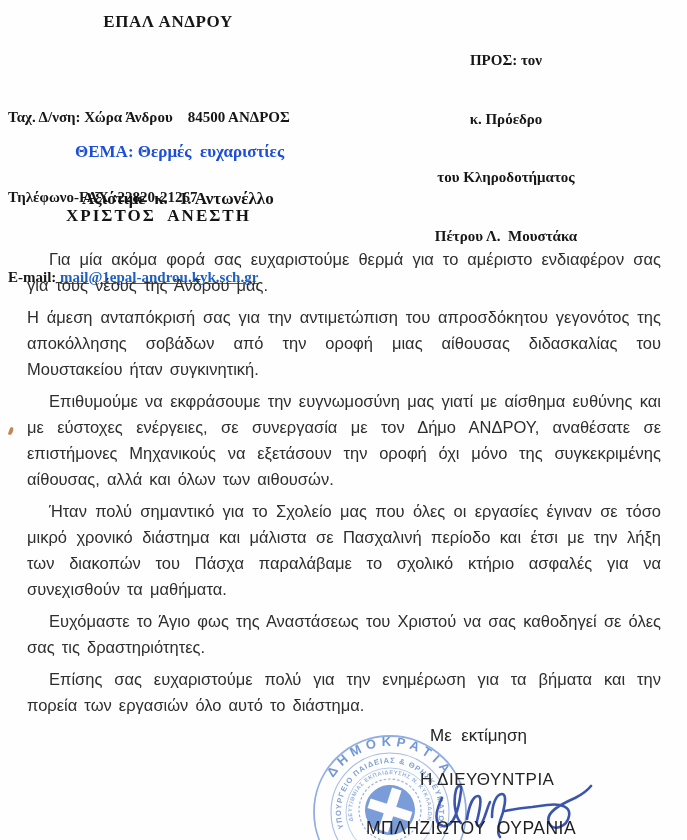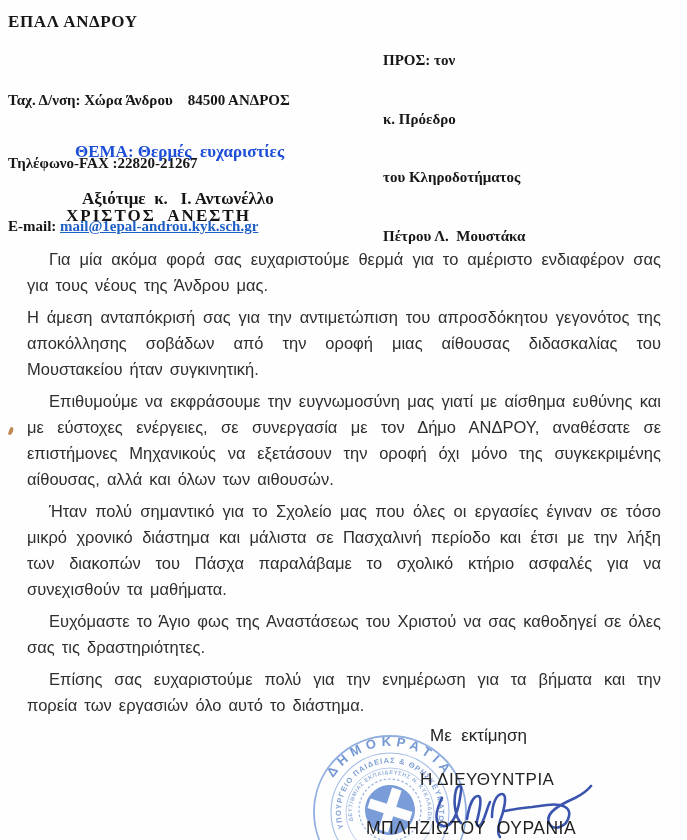--- a/index.html
+++ b/index.html
@@ -3,32 +3,32 @@
 <meta charset="utf-8">
 <style>
   html,body{margin:0;padding:0;background:#e8e8e8;}
   .page{
     position:relative;width:687px;height:840px;margin:0 auto;
     background:#fefefe;overflow:hidden;
     font-family:"Liberation Serif", serif;color:#1d1d1d;
   }
   
   .school-title{
-    position:absolute;left:8px;top:12px;width:320px;text-align:left;
+    position:absolute;left:8px;top:12px;width:320px;text-align:center;
     font-size:17px;font-weight:bold;letter-spacing:.6px;color:#171717;
   }
   .sender-lines{
     position:absolute;left:8px;top:48px;width:345px;
     font-size:15px;font-weight:bold;line-height:21px;color:#171717;
     white-space:pre;
   }
-  .sender-lines .line{white-space:pre;}
+  .sender-lines .line{white-space:pre;margin-top:17px;}
   .email-link{color:#1d5fc4;text-decoration:underline;font-weight:bold;cursor:pointer;}
   .recipient{
-    position:absolute;left:383px;top:12px;width:246px;
+    position:absolute;left:383px;top:12px;width:246px;text-align:center;
     font-size:15px;font-weight:bold;line-height:19.5px;color:#171717;
     white-space:pre;
   }
   .subject{
     position:absolute;left:75px;top:142px;
     font-size:17px;font-weight:bold;color:#1d4ed8;white-space:pre;
   }
   .salutation-1{
     position:absolute;left:82px;top:189px;
     font-size:17px;font-weight:bold;white-space:pre;color:#141414;

